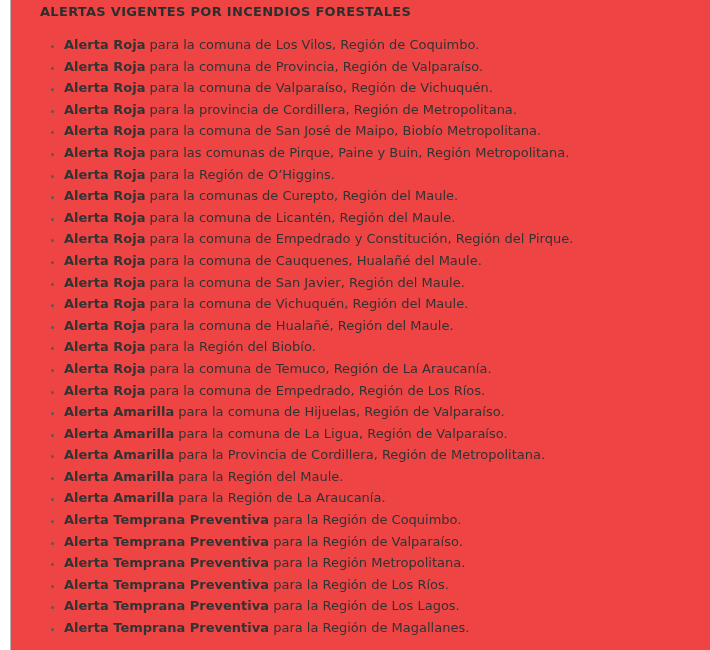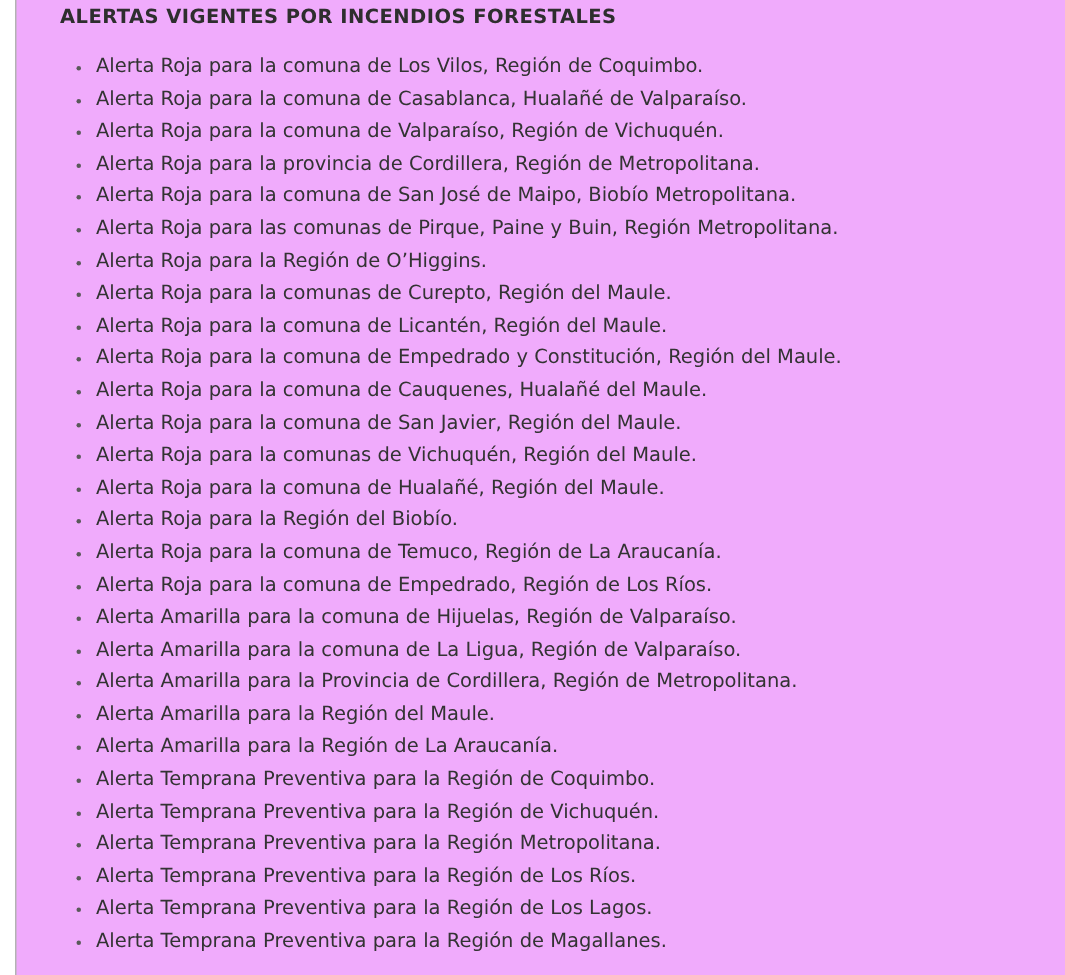--- a/index.html
+++ b/index.html
@@ -12,21 +12,21 @@
     height: 650px;
     overflow: hidden;
     font-family: "DejaVu Sans", "Liberation Sans", sans-serif;
   }
   .panel {
     box-sizing: border-box;
     margin-left: 10px;
     min-height: 650px;
     border-left: 1px solid #b3b3b3;
     padding: 4px 8px 0 29px;
-    background: #f0abfc;
+    background: #ef4444;
   }
   .page-title {
     margin: 0;
     font-size: 13px;
     font-weight: bold;
     letter-spacing: 0.3px;
     color: #2e2e2e;
     line-height: 15px;
   }
   .alert-list {
@@ -38,41 +38,41 @@
     font-size: 13px;
     line-height: 21.6px;
     color: #333333;
     white-space: nowrap;
   }
   .alert-list li::marker {
     color: #595959;
     font-size: 11px;
   }
   .alert-type {
-    font-weight: normal;
+    font-weight: bold;
     color: #333333;
   }
   .alert-detail {
     color: #333333;
     text-align: right;
   }
 </style>
 </head>
 <body>
 
 <div class="panel">
   <h3 class="page-title">ALERTAS VIGENTES POR INCENDIOS FORESTALES</h3>
 
   <ul class="alert-list">
 
   <li>
         <span class="alert-type">Alerta Roja</span><span class="alert-detail"> para la comuna de Los Vilos, Región de Coquimbo.</span>
       </li>
       <li>
-        <span class="alert-type">Alerta Roja</span><span class="alert-detail"> para la comuna de Casablanca, Hualañé de Valparaíso.</span>
+        <span class="alert-type">Alerta Roja</span><span class="alert-detail"> para la comuna de Provincia, Región de Valparaíso.</span>
       </li>
       <li>
         <span class="alert-type">Alerta Roja</span><span class="alert-detail"> para la comuna de Valparaíso, Región de Vichuquén.</span>
       </li>
       <li>
         <span class="alert-type">Alerta Roja</span><span class="alert-detail"> para la provincia de Cordillera, Región de Metropolitana.</span>
       </li>
       <li>
         <span class="alert-type">Alerta Roja</span><span class="alert-detail"> para la comuna de San José de Maipo, Biobío Metropolitana.</span>
       </li>
@@ -82,30 +82,30 @@
       <li>
         <span class="alert-type">Alerta Roja</span><span class="alert-detail"> para la Región de O’Higgins.</span>
       </li>
       <li>
         <span class="alert-type">Alerta Roja</span><span class="alert-detail"> para la comunas de Curepto, Región del Maule.</span>
       </li>
       <li>
         <span class="alert-type">Alerta Roja</span><span class="alert-detail"> para la comuna de Licantén, Región del Maule.</span>
       </li>
       <li>
-        <span class="alert-type">Alerta Roja</span><span class="alert-detail"> para la comuna de Empedrado y Constitución, Región del Maule.</span>
+        <span class="alert-type">Alerta Roja</span><span class="alert-detail"> para la comuna de Empedrado y Constitución, Región del Pirque.</span>
       </li>
       <li>
         <span class="alert-type">Alerta Roja</span><span class="alert-detail"> para la comuna de Cauquenes, Hualañé del Maule.</span>
       </li>
       <li>
         <span class="alert-type">Alerta Roja</span><span class="alert-detail"> para la comuna de San Javier, Región del Maule.</span>
       </li>
       <li>
-        <span class="alert-type">Alerta Roja</span><span class="alert-detail"> para la comunas de Vichuquén, Región del Maule.</span>
+        <span class="alert-type">Alerta Roja</span><span class="alert-detail"> para la comuna de Vichuquén, Región del Maule.</span>
       </li>
       <li>
         <span class="alert-type">Alerta Roja</span><span class="alert-detail"> para la comuna de Hualañé, Región del Maule.</span>
       </li>
       <li>
         <span class="alert-type">Alerta Roja</span><span class="alert-detail"> para la Región del Biobío.</span>
       </li>
       <li>
         <span class="alert-type">Alerta Roja</span><span class="alert-detail"> para la comuna de Temuco, Región de La Araucanía.</span>
       </li>
@@ -124,21 +124,21 @@
       <li>
         <span class="alert-type">Alerta Amarilla</span><span class="alert-detail"> para la Región del Maule.</span>
       </li>
       <li>
         <span class="alert-type">Alerta Amarilla</span><span class="alert-detail"> para la Región de La Araucanía.</span>
       </li>
       <li>
         <span class="alert-type">Alerta Temprana Preventiva</span><span class="alert-detail"> para la Región de Coquimbo.</span>
       </li>
       <li>
-        <span class="alert-type">Alerta Temprana Preventiva</span><span class="alert-detail"> para la Región de Vichuquén.</span>
+        <span class="alert-type">Alerta Temprana Preventiva</span><span class="alert-detail"> para la Región de Valparaíso.</span>
       </li>
       <li>
         <span class="alert-type">Alerta Temprana Preventiva</span><span class="alert-detail"> para la Región Metropolitana.</span>
       </li>
       <li>
         <span class="alert-type">Alerta Temprana Preventiva</span><span class="alert-detail"> para la Región de Los Ríos.</span>
       </li>
       <li>
         <span class="alert-type">Alerta Temprana Preventiva</span><span class="alert-detail"> para la Región de Los Lagos.</span>
       </li>

